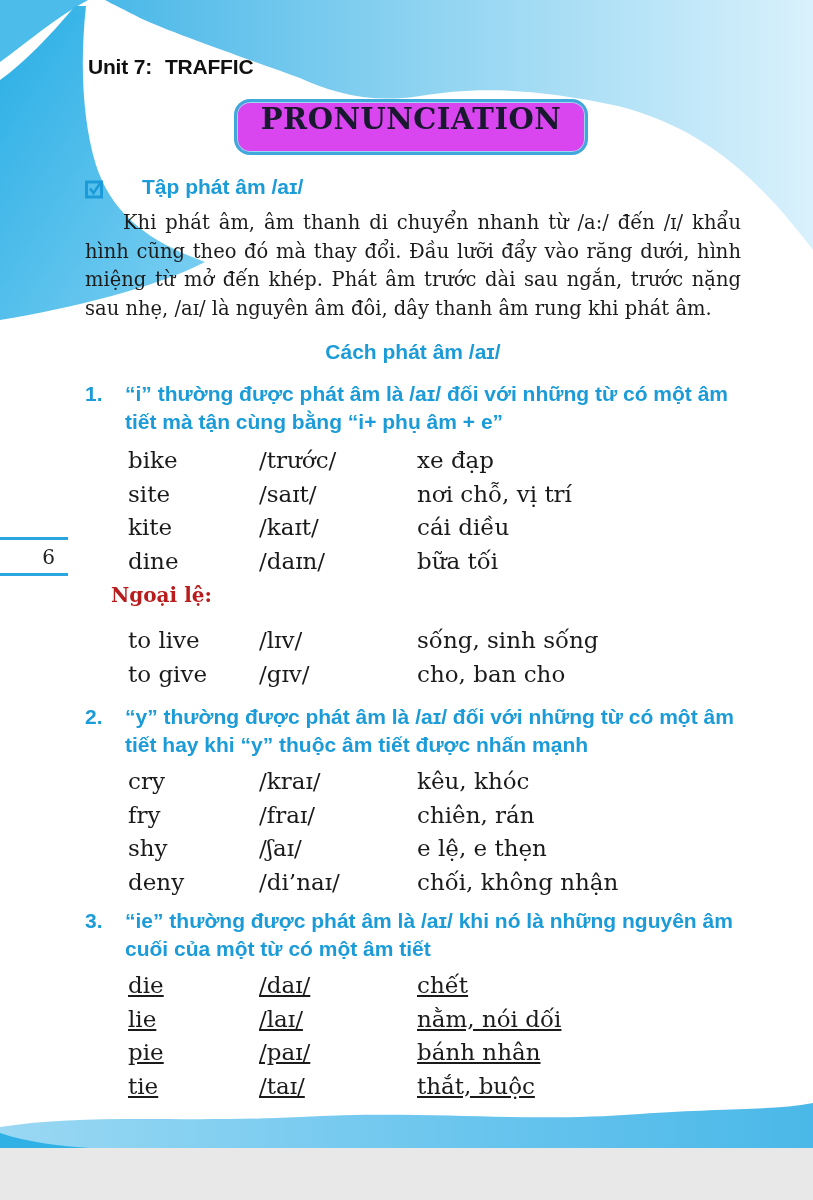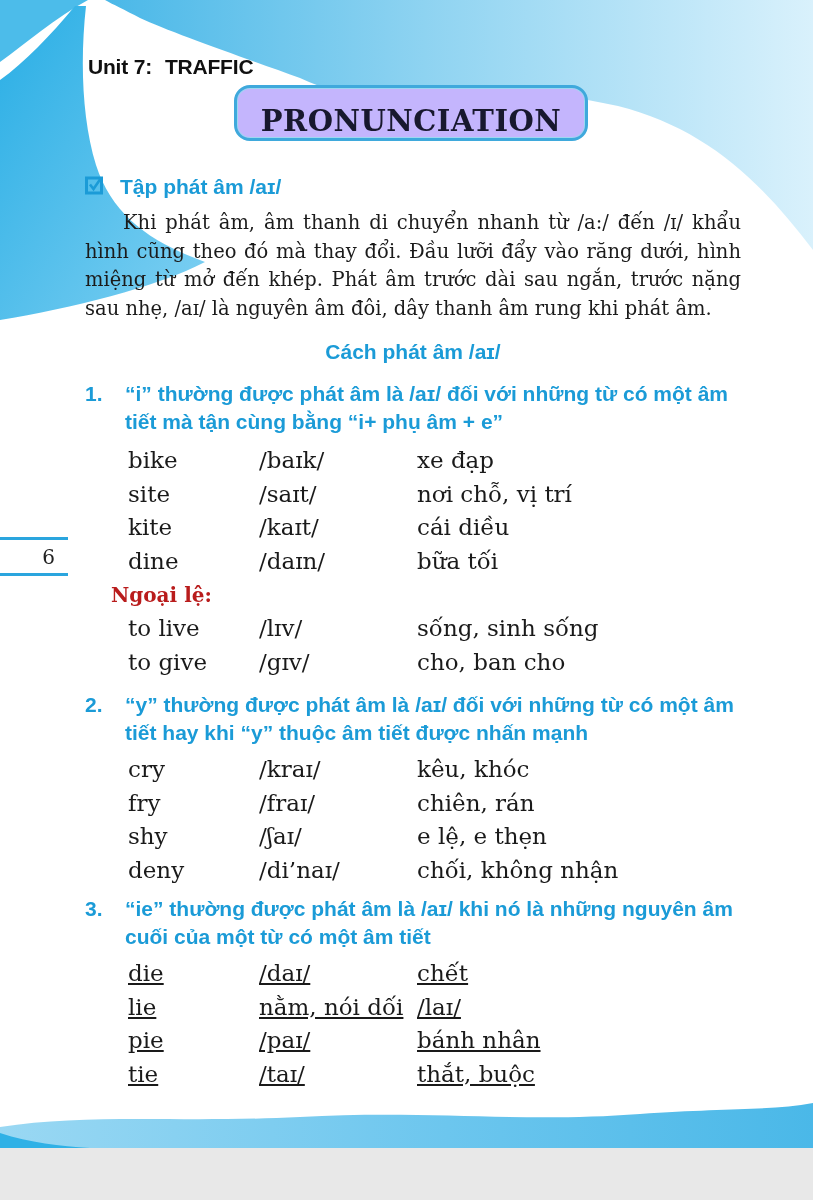--- a/index.html
+++ b/index.html
@@ -10,31 +10,31 @@
   }
   .deco-top{position:absolute;top:0;left:0;pointer-events:none;}
   .deco-bottom{position:absolute;bottom:0;left:0;pointer-events:none;}
   .unit-label{
     position:absolute;left:88px;top:55px;
     font-family:"Liberation Sans", sans-serif;font-weight:bold;
     font-size:21px;color:#101010;letter-spacing:-0.2px;white-space:nowrap;
   }
   .unit-label .unit-name{margin-left:13px;}
   .banner{
-    position:absolute;left:234px;top:85px;width:348px;height:50px;
-    background:#c4b5fd;border:3px solid #3fa9dc;border-radius:16px;
-    display:flex;align-items:flex-end;justify-content:center;
+    position:absolute;left:234px;top:99px;width:348px;height:50px;
+    background:#d946ef;border:3px solid #3fa9dc;border-radius:16px;
+    display:flex;align-items:flex-start;justify-content:center;
     box-shadow:0 0 0 1px #9ed7f1 inset;
   }
   .banner-title{
     font-family:"DejaVu Serif", serif;font-weight:bold;font-size:29px;
     color:#18182e;letter-spacing:0.5px;
   }
   .content{position:absolute;left:85px;top:172px;width:656px;}
-  .intro-head{display:flex;align-items:flex-start;gap:15px;padding-top:3px;}
+  .intro-head{display:flex;align-items:flex-end;gap:37px;padding-top:3px;}
   .intro-head .h-text,
   .subtitle,.rule-num,.rule-text{
     font-family:"Liberation Sans", sans-serif;font-weight:bold;
     font-size:21px;color:#1b9bd7;
   }
   .checkbox-icon{flex:0 0 auto;display:block;}
   .body-par{
     margin:10px 0 0 0;font-size:19.5px;line-height:28.5px;
     text-align:justify;text-indent:38px;color:#1b1b1b;
   }
@@ -114,42 +114,42 @@
 
     <div class="subtitle">Cách phát âm /aɪ/</div>
 
     <div class="rule-head">
       <span class="rule-num">1.</span>
       <span class="rule-text">“i” thường được phát âm là /aɪ/ đối với những từ có một âm tiết mà tận cùng bằng “i+ phụ âm + e”</span>
     </div>
     <div class="word-table">
       <div class="word-row">
         <span>bike</span>
-        <span>/baɪk/</span>
+        <span>/trước/</span>
         <span>xe đạp</span>
       </div>
       <div class="word-row">
         <span>site</span>
         <span>/saɪt/</span>
         <span>nơi chỗ, vị trí</span>
       </div>
       <div class="word-row">
         <span>kite</span>
         <span>/kaɪt/</span>
         <span>cái diều</span>
       </div>
       <div class="word-row">
         <span>dine</span>
         <span>/daɪn/</span>
         <span>bữa tối</span>
       </div>
     </div>
 
     <div class="exceptions-label">Ngoại lệ:</div>
-    <div class="word-table" style="margin-top:2px;">
+    <div class="word-table" style="margin-top:14px;">
       <div class="word-row">
         <span>to live</span>
         <span>/lɪv/</span>
         <span>sống, sinh sống</span>
       </div>
       <div class="word-row">
         <span>to give</span>
         <span>/gɪv/</span>
         <span>cho, ban cho</span>
       </div>
@@ -187,22 +187,22 @@
       <span class="rule-text">“ie” thường được phát âm là /aɪ/ khi nó là những nguyên âm cuối của một từ có một âm tiết</span>
     </div>
     <div class="word-table" style="margin-top:6px;text-decoration:underline;">
       <div class="word-row">
         <span>die</span>
         <span>/daɪ/</span>
         <span>chết</span>
       </div>
       <div class="word-row">
         <span>lie</span>
+        <span>/laɪ/</span>
         <span>nằm, nói dối</span>
-        <span>/laɪ/</span>
       </div>
       <div class="word-row">
         <span>pie</span>
         <span>/paɪ/</span>
         <span>bánh nhân</span>
       </div>
       <div class="word-row">
         <span>tie</span>
         <span>/taɪ/</span>
         <span>thắt, buộc</span>

